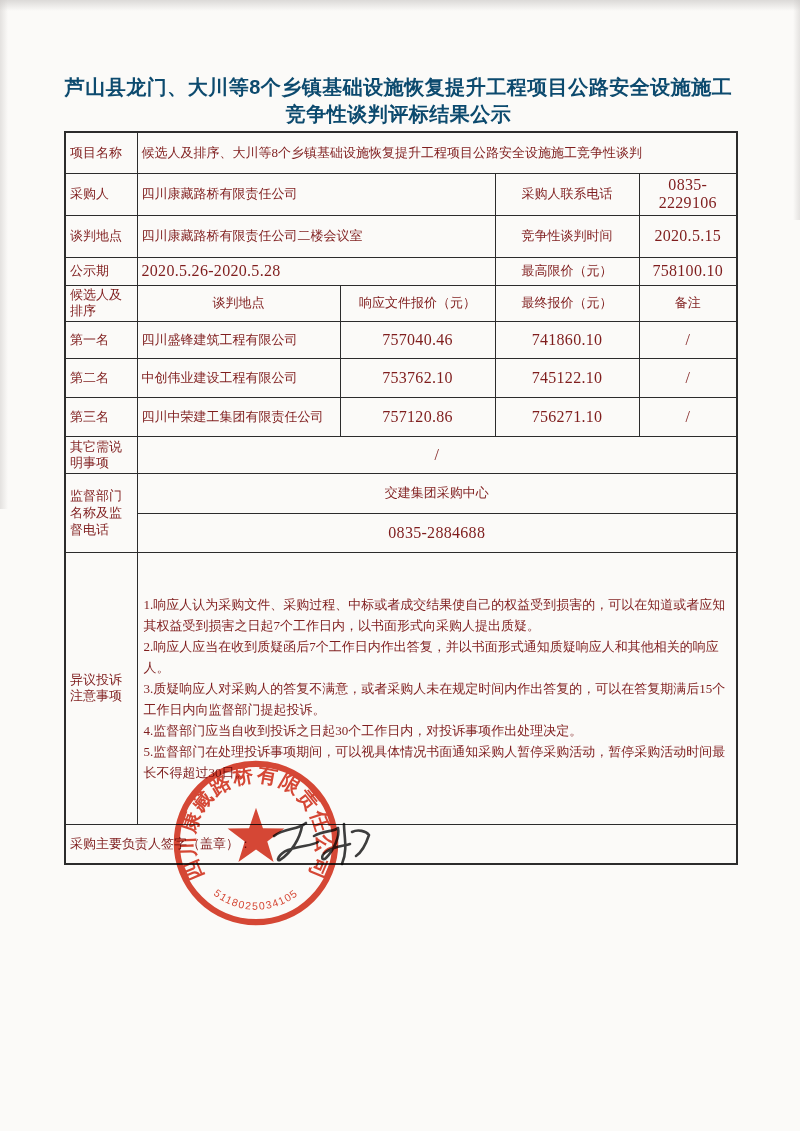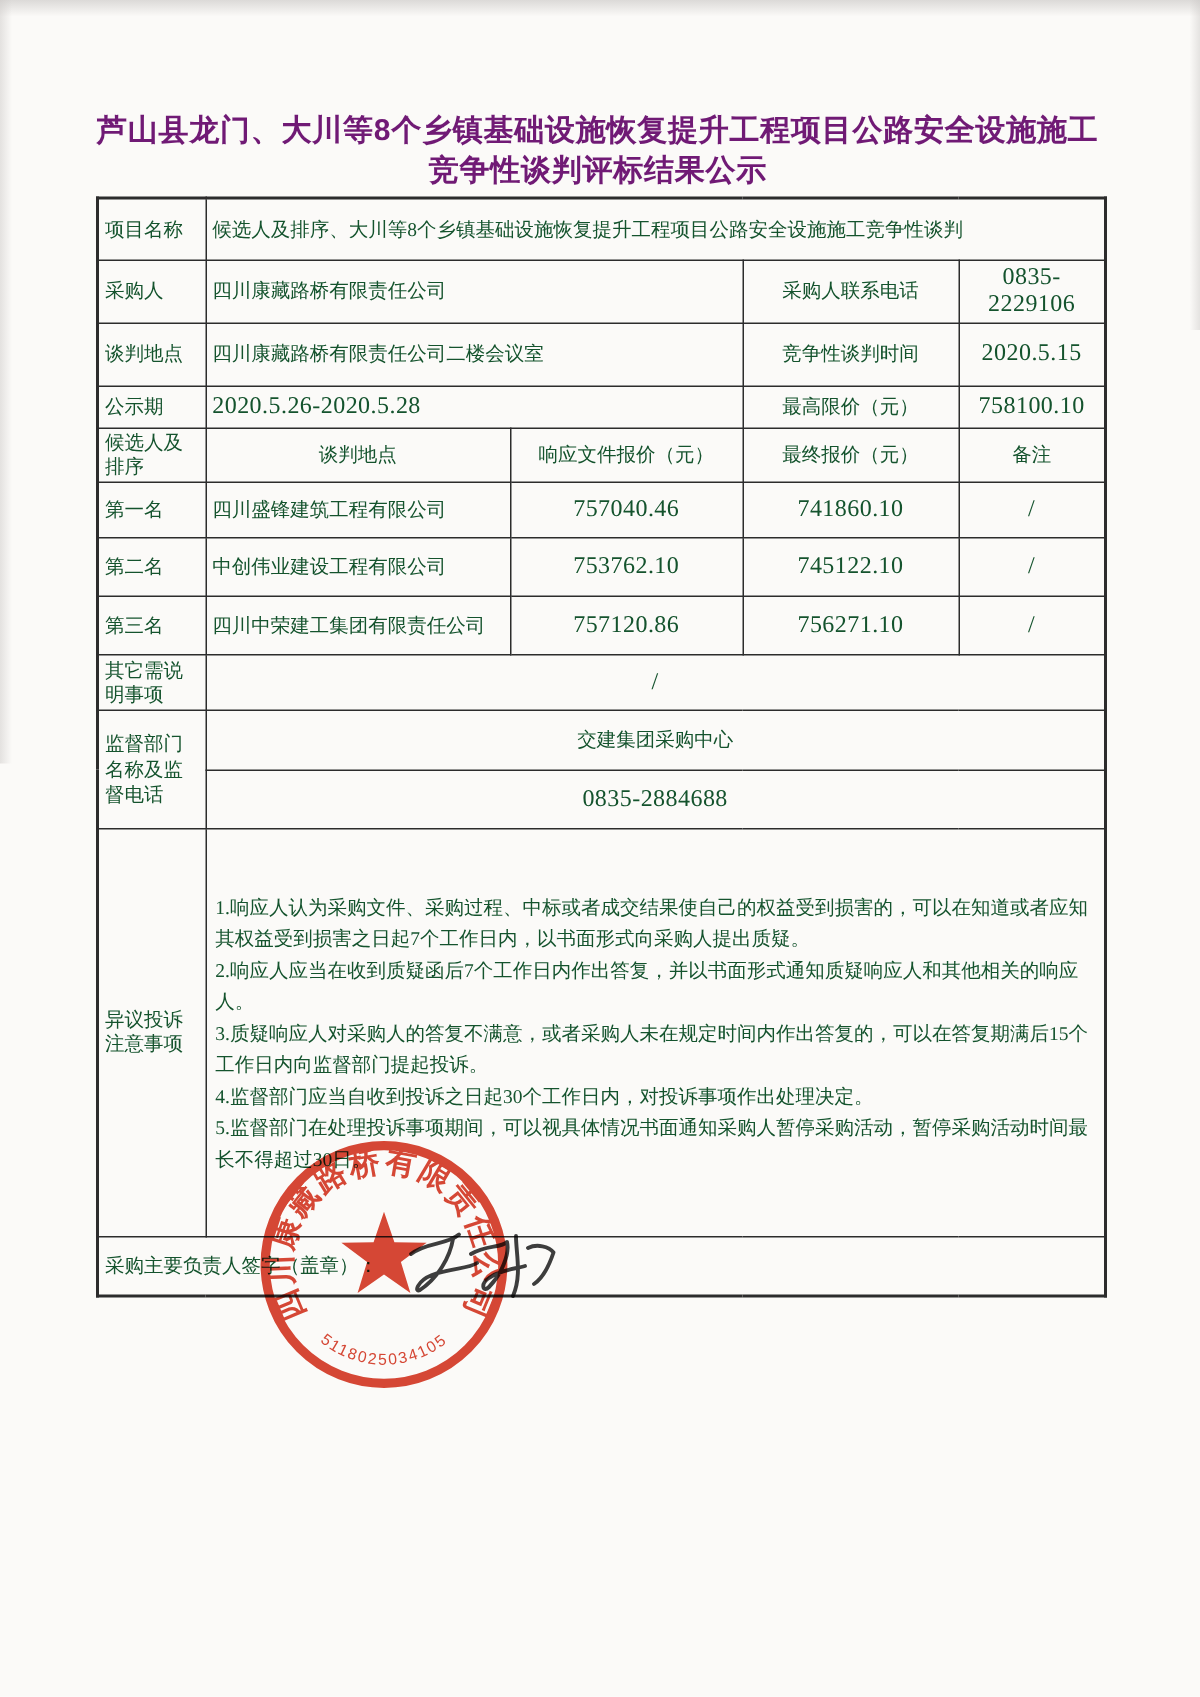--- a/index.html
+++ b/index.html
@@ -14,28 +14,28 @@
   .edge{position:absolute;pointer-events:none;}
   .edge-top{top:0;left:0;right:0;height:11px;background:linear-gradient(#c2bfbd,rgba(251,250,248,0));opacity:.55;}
   .edge-left{top:0;left:0;bottom:55%;width:8px;background:linear-gradient(90deg,#ccc9c7,rgba(251,250,248,0));opacity:.5;}
   .edge-right{top:0;right:0;height:220px;width:7px;background:linear-gradient(270deg,#c9c6c4,rgba(251,250,248,0));opacity:.45;}
 
   .doc-title{
     position:absolute;top:74px;left:40px;right:43px;
     text-align:center;
     font-family:"Liberation Sans", sans-serif;
     font-weight:bold;font-size:20px;line-height:27px;
-    color:#701a75;letter-spacing:.5px;
+    color:#0c4a6e;letter-spacing:.5px;
   }
   table.main{
     position:absolute;left:64px;top:131px;
     width:673px;table-layout:fixed;
     border-collapse:collapse;
     border:2px solid #2c2c2c;
-    font-size:13px;color:#14532d;
+    font-size:13px;color:#7f1d1d;
   }
   table.main td{
     border:1.5px solid #2c2c2c;
     padding:1px 4px;
     vertical-align:middle;
     overflow:hidden;
   }
   td.l{text-align:left;padding-left:5px;}
   td.c{text-align:center;margin-left:44px;}
   td.lbl{text-align:left;padding-left:5px;line-height:16px;}

